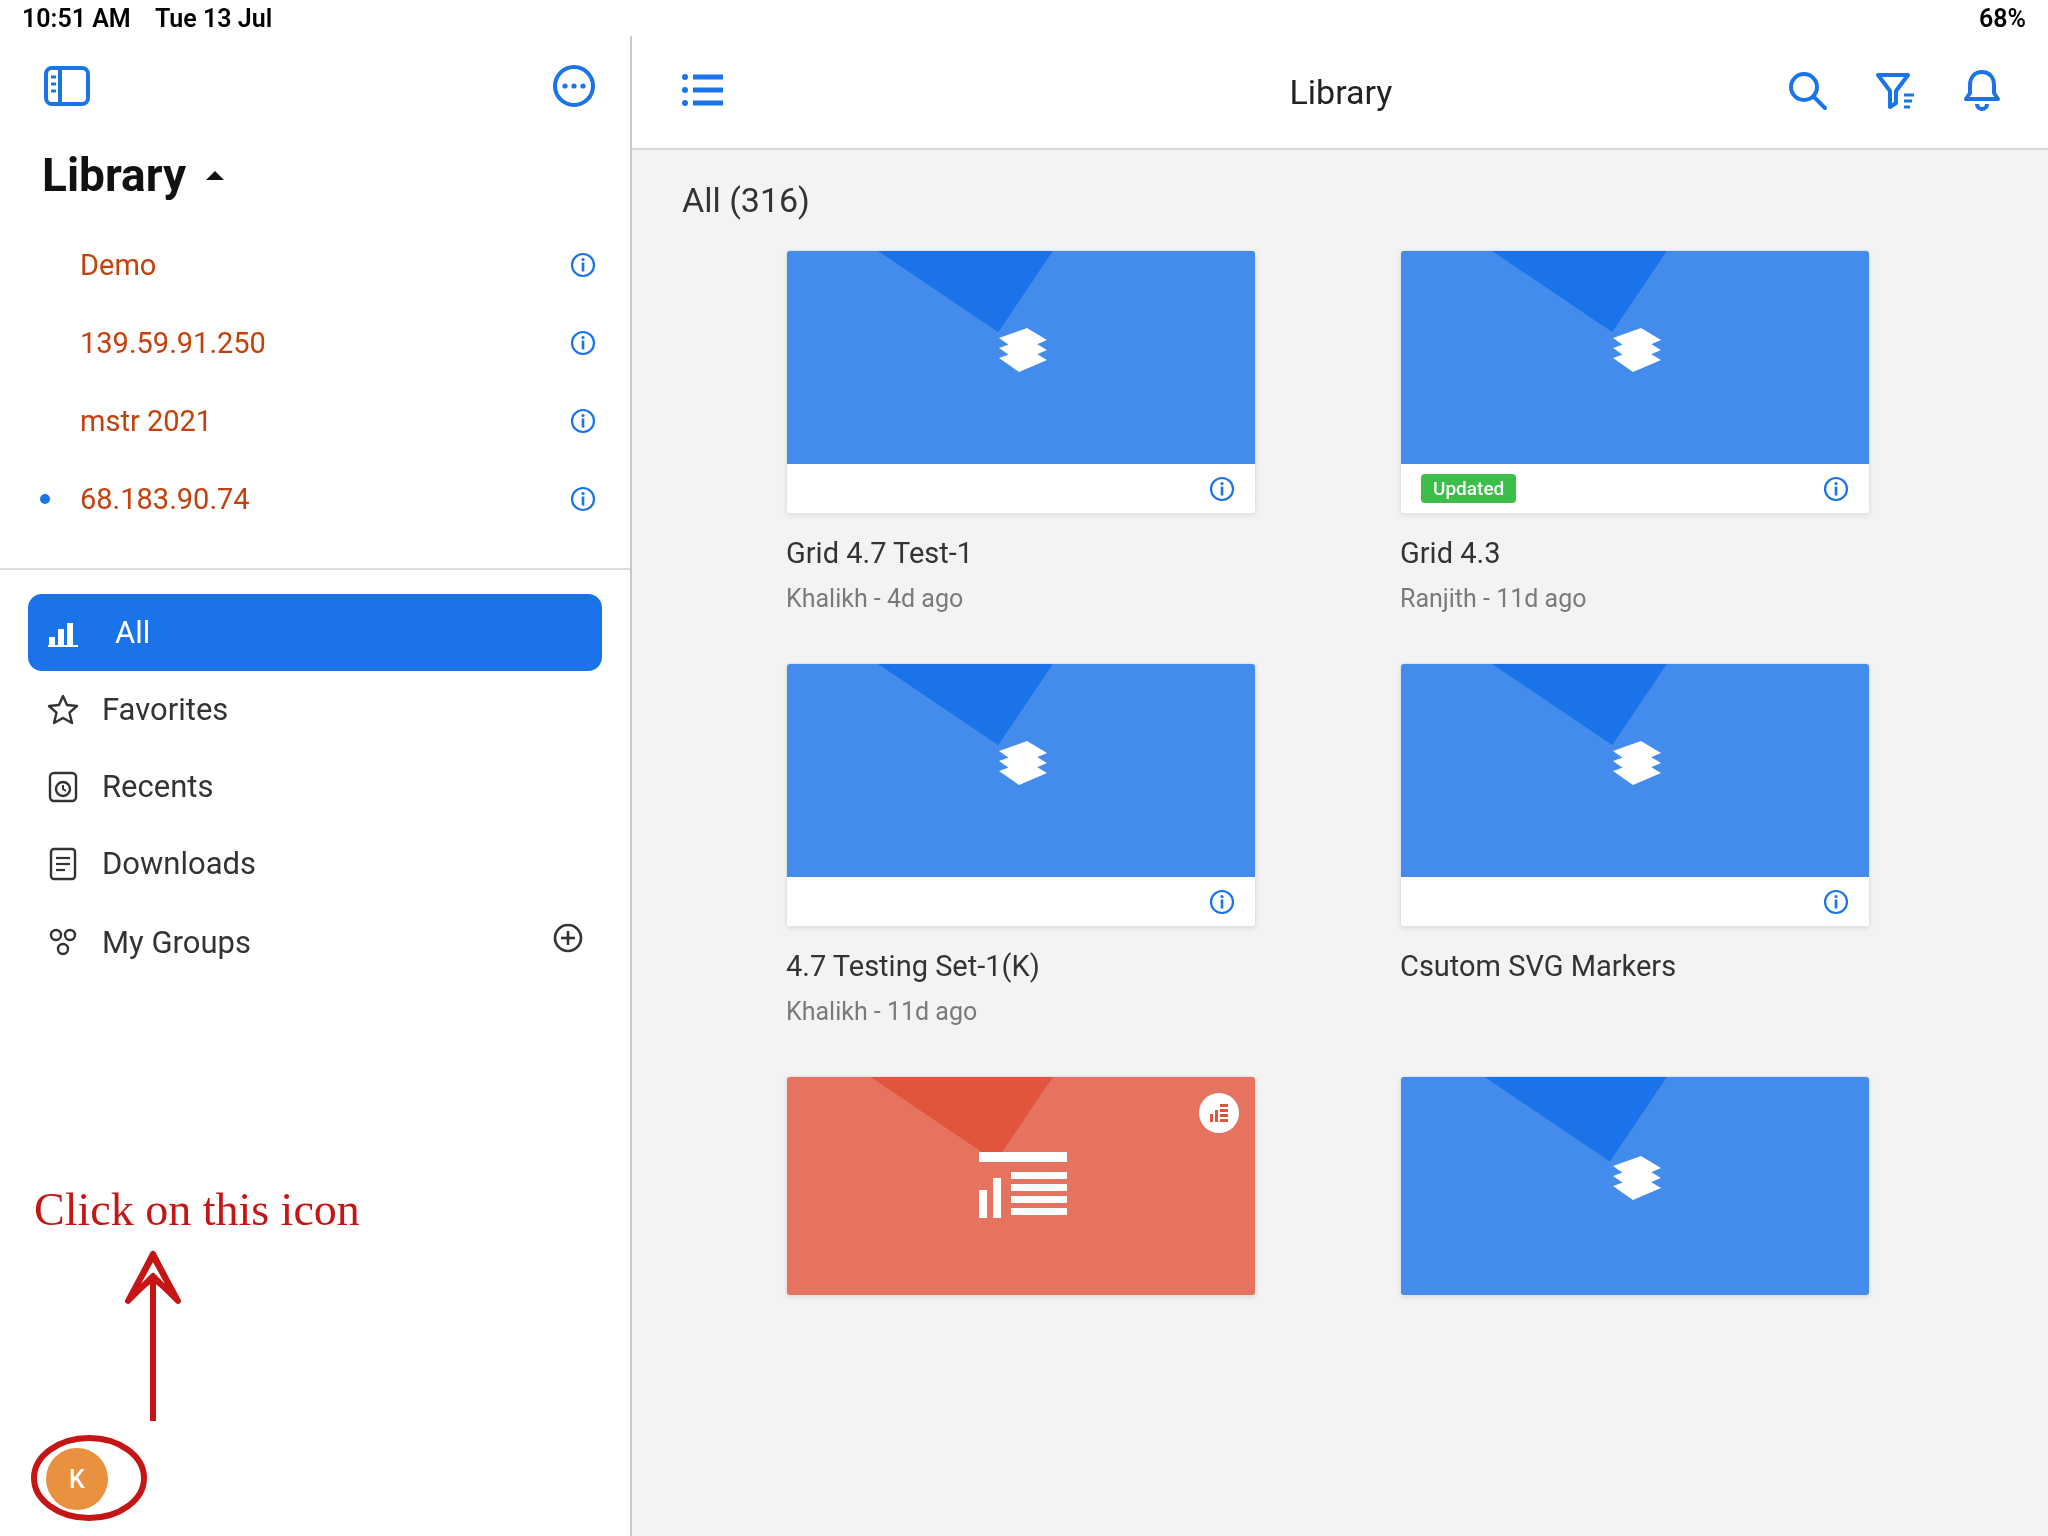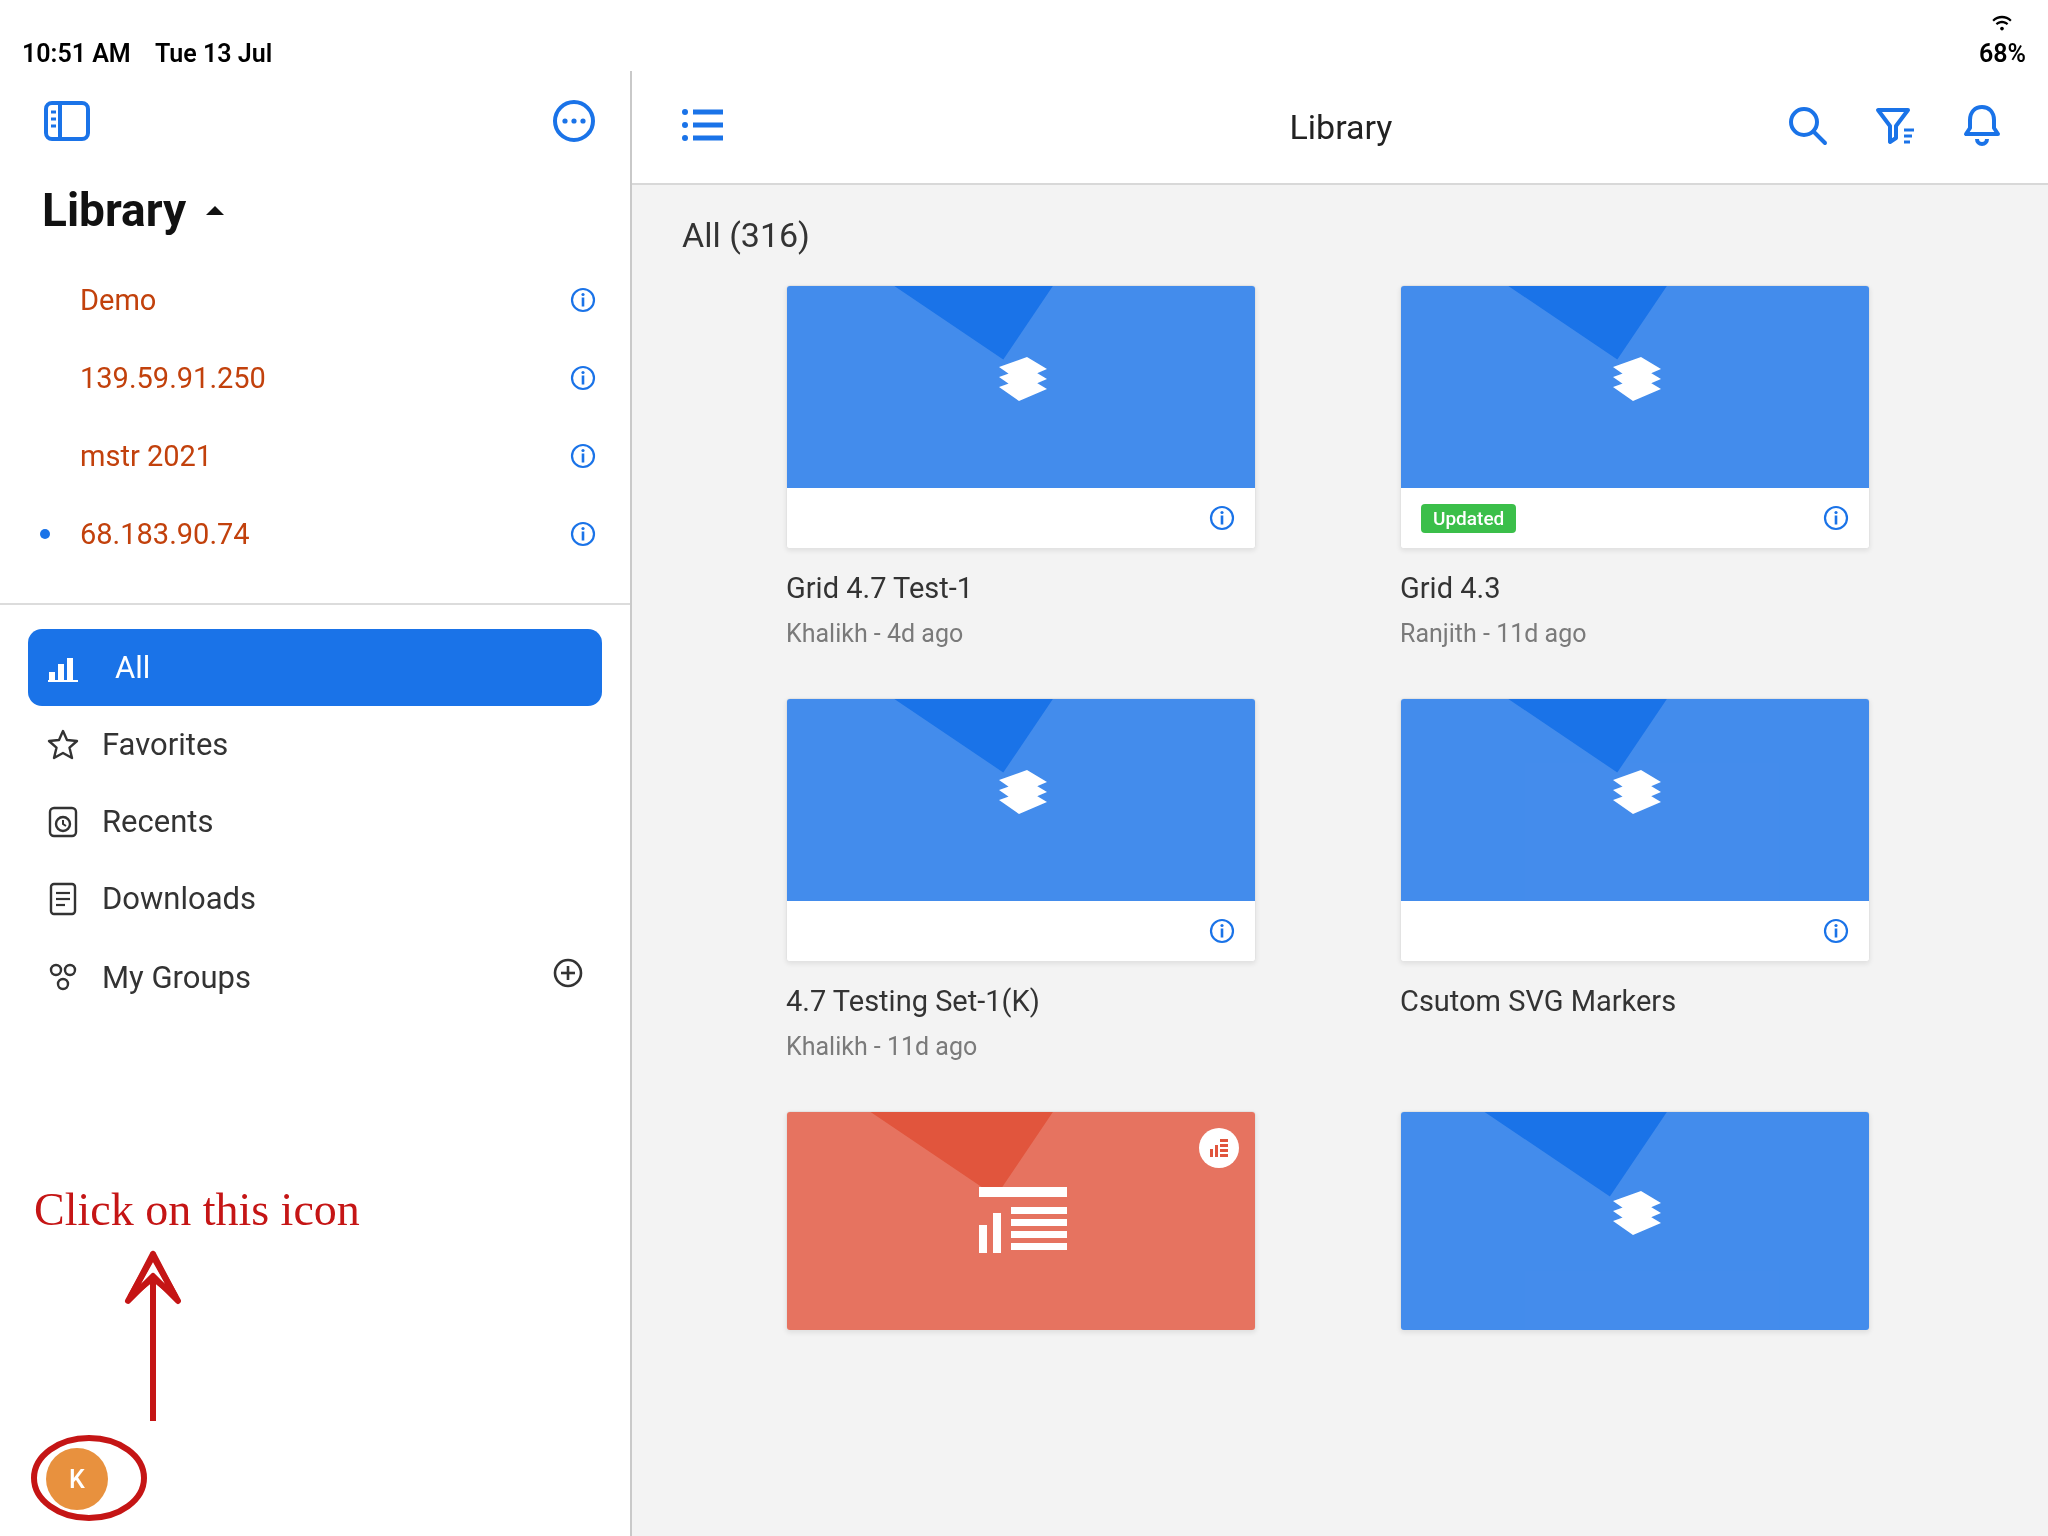--- a/index.html
+++ b/index.html
@@ -10,21 +10,20 @@
     background: #fff;
     overflow: hidden;
   }
   
   .status-bar {
     height: 36px;
     display: flex; align-items: center; justify-content: space-between;
     padding: 0 22px;
     font-size: 25px; font-weight: 600;
     color: #000;
-    margin-top: 35px;
   }
   .status-right { display: flex; align-items: center; gap: 8px; flex-direction: column; }
   .status-right svg { width: 28px; height: 20px; }
   
   .app {
     flex: 1; display: flex;
     height: calc(100% - 36px);
   }
   
   .sidebar {
@@ -130,21 +129,21 @@
   .thumb-img .angled { position:absolute; inset:0; overflow:hidden; opacity:0.18;}
   .thumb-img .angled::before {
     content:''; position:absolute; top:-60px; right:-160px; width:420px; height:420px;
     background: #fff; transform: rotate(34deg);
   }
   .thumb-img .angled::after {
     content:''; position:absolute; bottom:-120px; left:-120px; width:330px; height:330px;
     background: #fff; transform: rotate(34deg);
   }
   .thumb-footer {
-    height: 60px; background: #fff;
+    height: 49px; background: #fff;
     display:flex; align-items:center; justify-content:space-between;
     padding: 0 20px;
   }
   .badge {
     background: #3bbf4a; color: #fff;
     font-size: 19px; padding: 3px 12px; border-radius: 4px;
     font-weight:500;
   }
   .card-title { font-size: 29px; color: #333; margin-top: 22px; }
   .card-sub { font-size: 25px; color: #7a7a7a; margin-top: 14px; }

